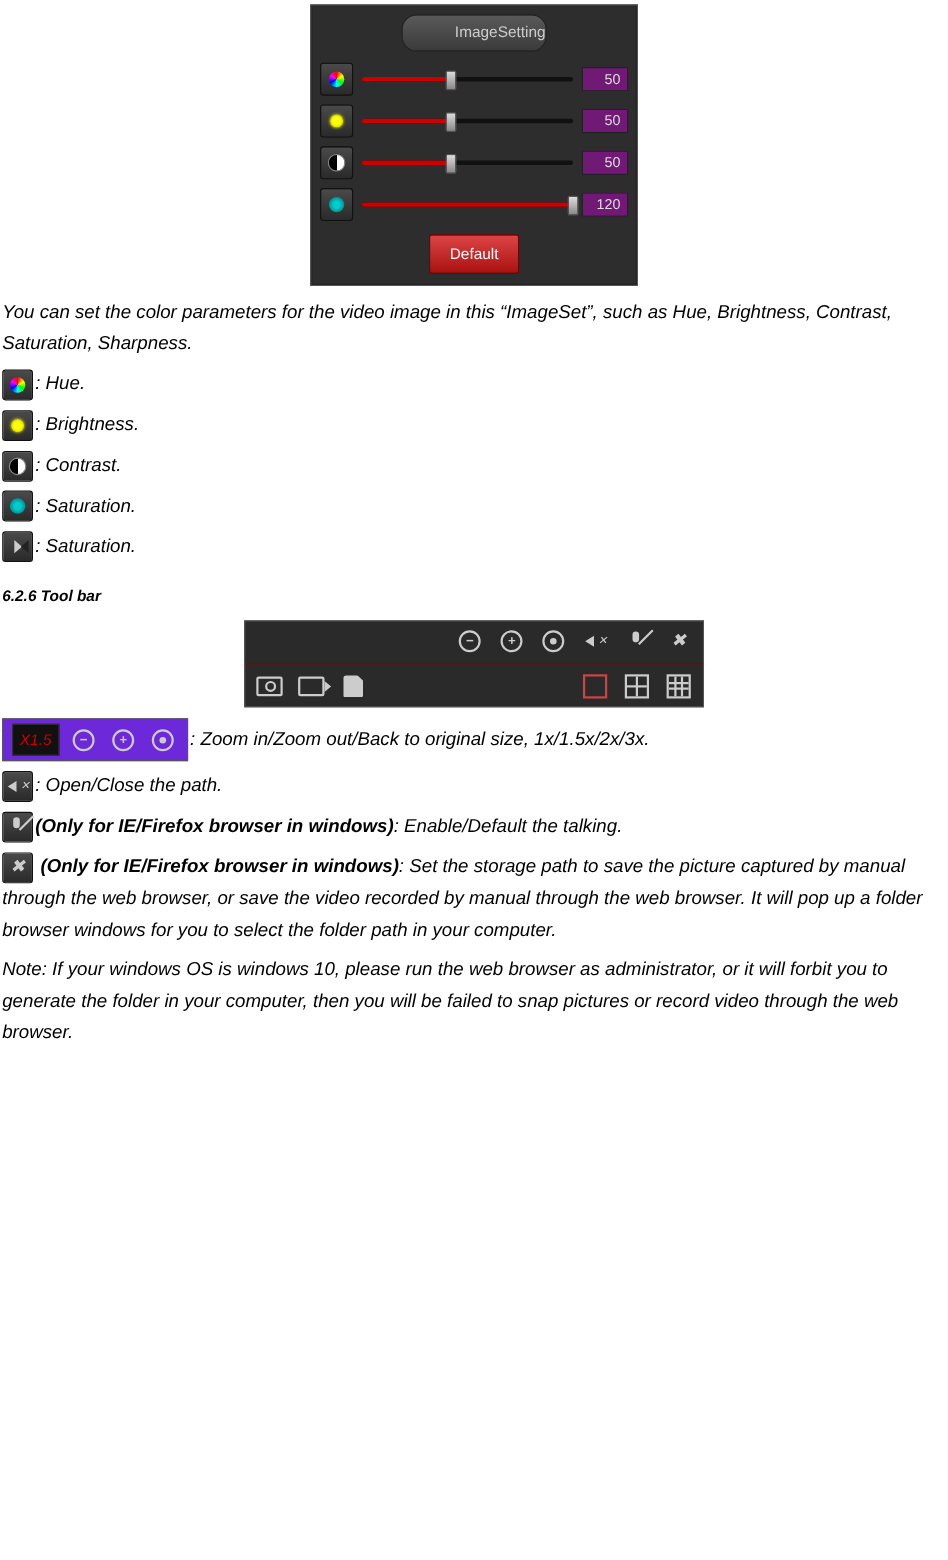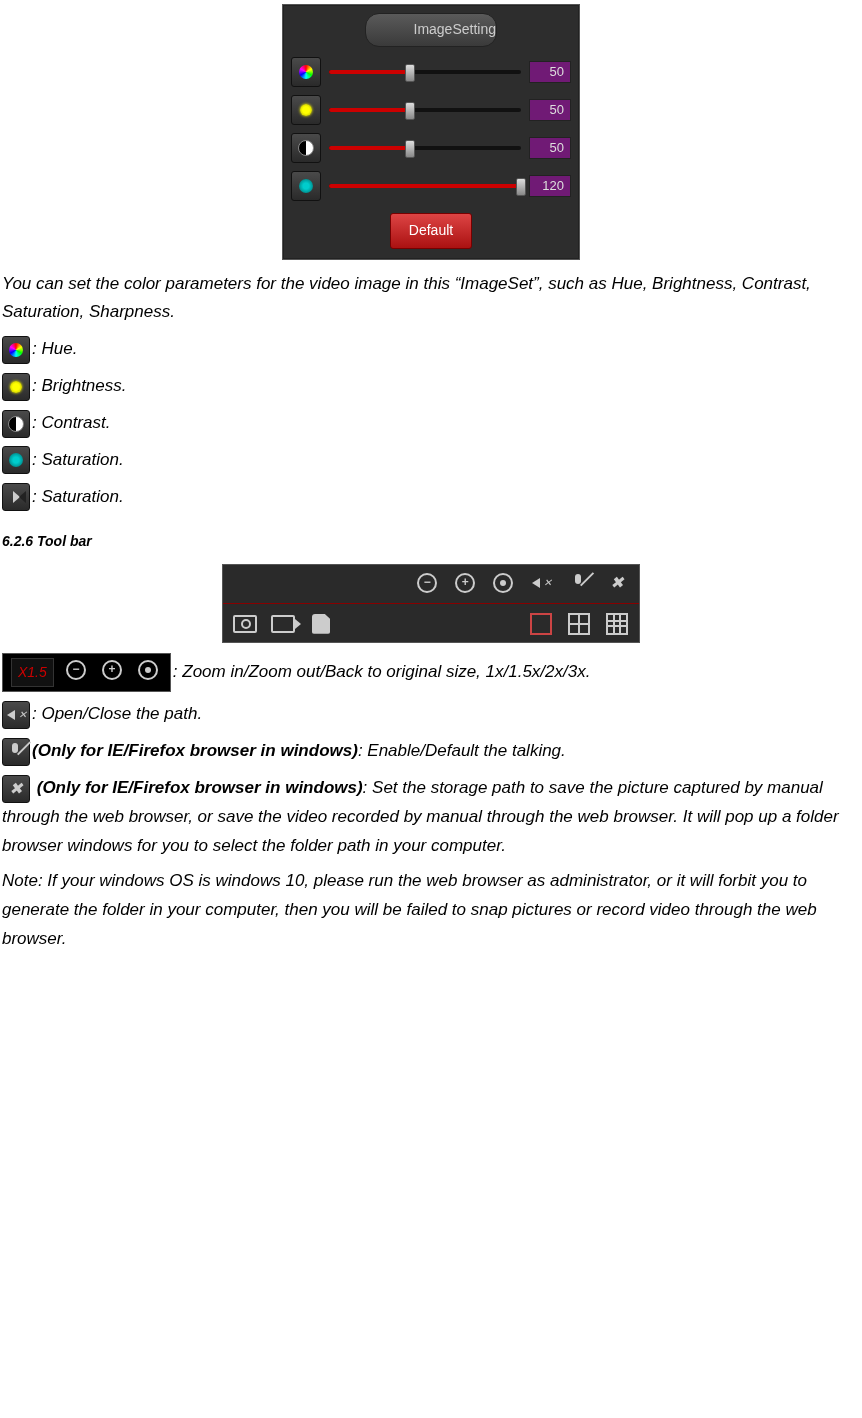--- a/index.html
+++ b/index.html
@@ -215,22 +215,23 @@
   .grid4::after { content:""; position:absolute; top:50%; left:0; right:0; height:2px; background:#ccc; transform:translateY(-50%); }
   .grid9 { width:18px; height:18px; border:2px solid #ccc; position:relative;
     background-image: linear-gradient(#ccc,#ccc), linear-gradient(#ccc,#ccc), linear-gradient(#ccc,#ccc), linear-gradient(#ccc,#ccc);
     background-size: 2px 100%, 2px 100%, 100% 2px, 100% 2px;
     background-position: 33% 0, 66% 0, 0 33%, 0 66%;
     background-repeat: no-repeat;
   }
 
   .zoom-widget {
     display: inline-flex;
+    align-items: center;
     vertical-align: middle;
-    background: #000000;
+    background: #6d28d9;
     border: 1px solid #555;
     padding: 4px 8px;
     gap: 8px;
     margin-right: 2px;
   }
   .zoom-label {
     background: #111;
     color: #c00;
     padding: 2px 6px;
     font-size: 14px;

